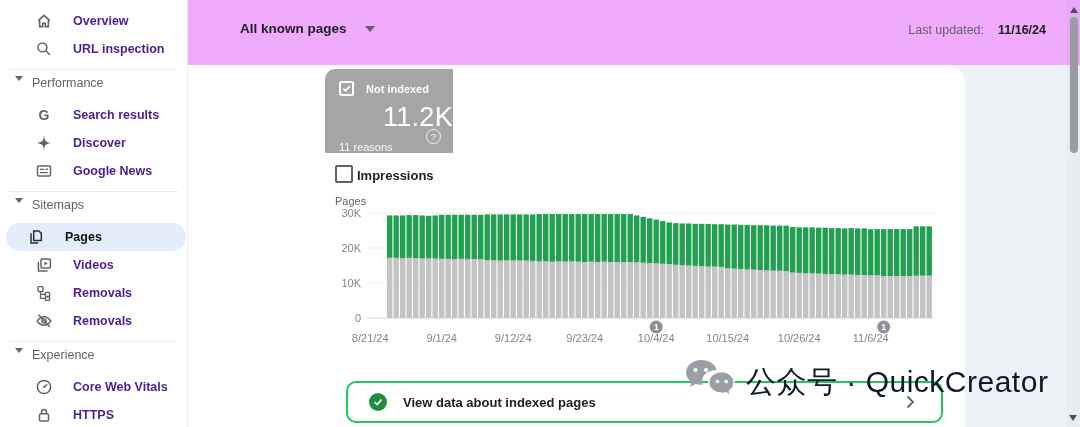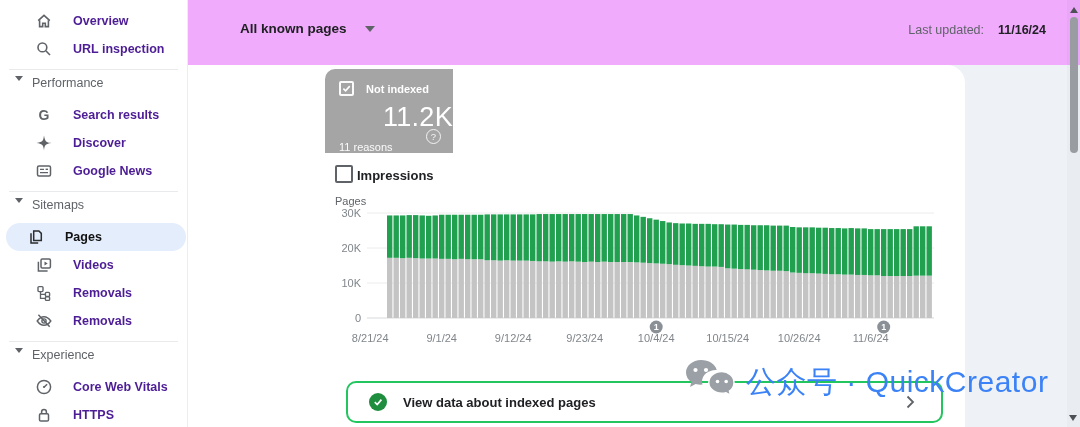--- a/index.html
+++ b/index.html
@@ -59,21 +59,21 @@
                border:2px solid #22c55e;border-radius:10px;display:flex;align-items:center;
                box-sizing:border-box;cursor:pointer;}
   .ok-circle{width:18px;height:18px;border-radius:50%;background:#1e8e3e;margin-left:21px;
              display:flex;align-items:center;justify-content:center;flex:0 0 18px;}
   .footer-label{margin-left:16px;font-size:13px;font-weight:bold;color:#202124;}
   .chev{margin-left:auto;margin-right:26px;display:flex;}
 
   
   .watermark{position:absolute;left:684px;top:358px;display:flex;align-items:center;gap:10px;z-index:8;
              pointer-events:none;}
-  .wm-text{font-size:30px;color:#3b82f6;letter-spacing:.5px;white-space:nowrap;}
+  .wm-text{font-size:30px;color:#0f172a;letter-spacing:.5px;white-space:nowrap;}
 
   
   .scrollbar{position:absolute;right:0;top:0;width:13px;height:427px;z-index:9;background:rgba(0,0,0,.02);}
   .sb-up{width:0;height:0;border-left:4.5px solid transparent;border-right:4.5px solid transparent;
          border-bottom:6px solid #4d5156;margin:7px auto 0;}
   .sb-down{width:0;height:0;border-left:4.5px solid transparent;border-right:4.5px solid transparent;
            border-top:6px solid #4d5156;position:absolute;bottom:6px;left:2px;}
   .sb-thumb{position:absolute;top:17px;left:2.5px;width:8px;height:136px;background:#999da1;border-radius:4px;}
 </style>
 </head>

